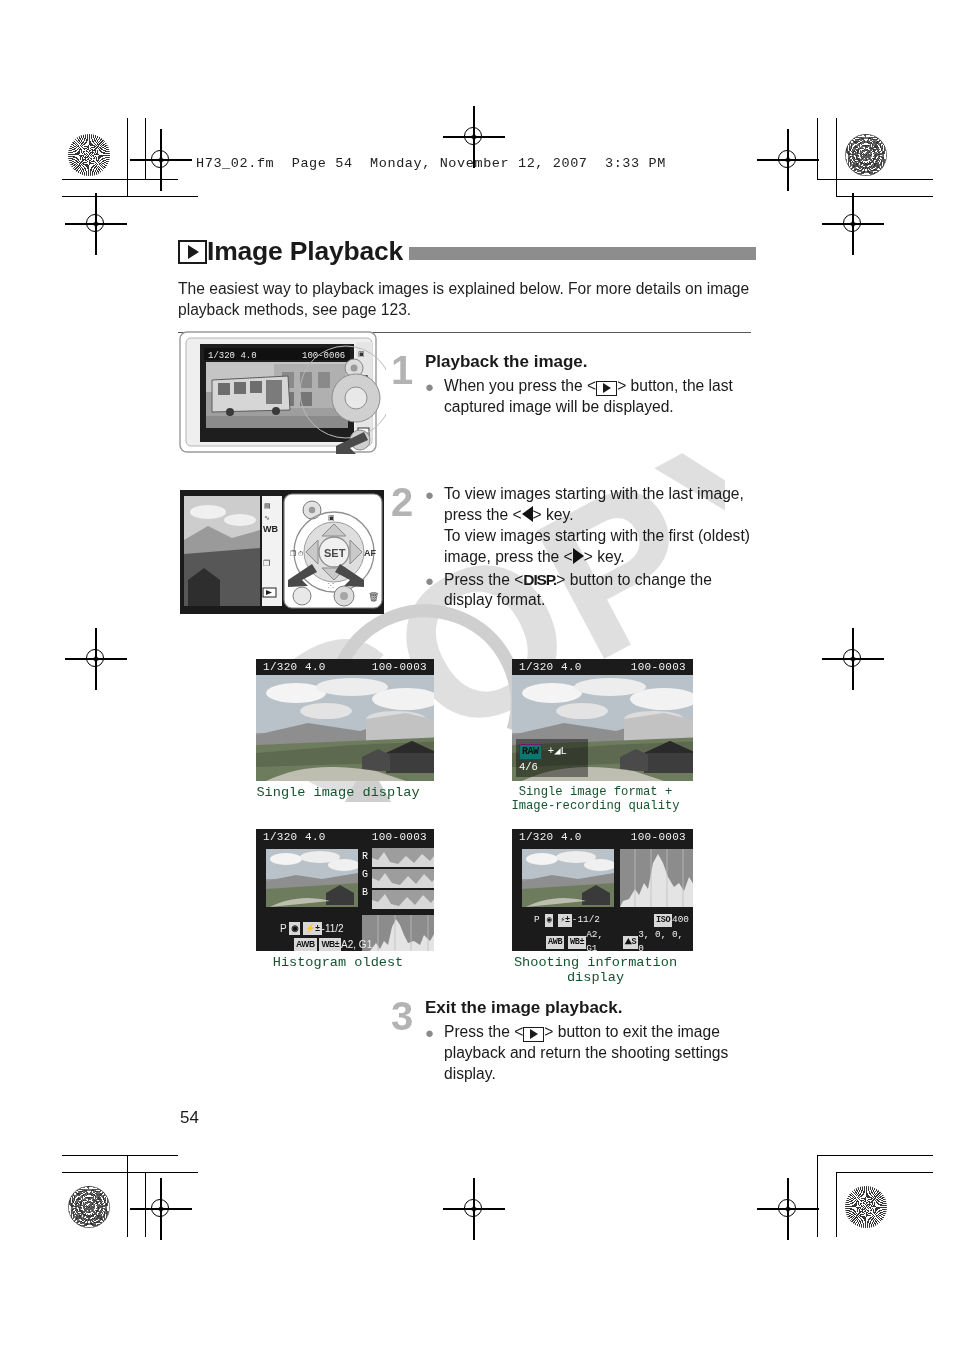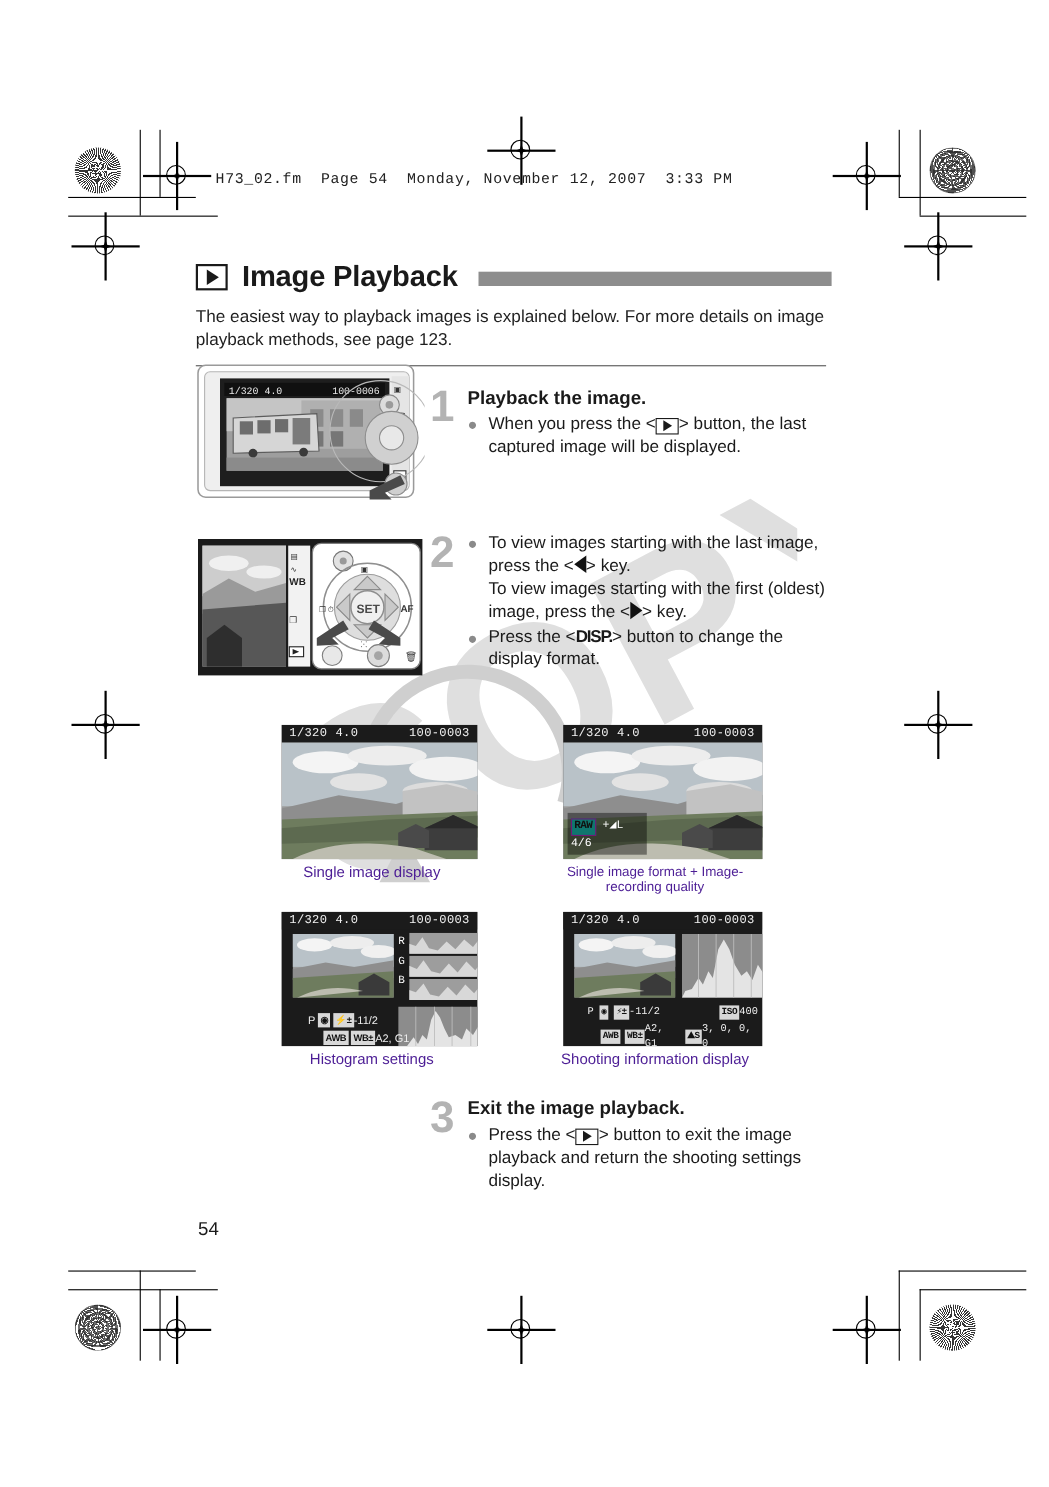--- a/index.html
+++ b/index.html
@@ -33,21 +33,21 @@
       font-size:13.5px;letter-spacing:.6px;color:#222;white-space:pre;}
 
   
   .wm{position:absolute;left:255px;top:430px;width:470px;height:420px;
       pointer-events:none;overflow:hidden;}
   .wm svg{position:absolute;left:0;top:0;}
 
   
   .content{position:absolute;left:178px;top:236px;width:578px;}
 
-  .title-row{display:flex;align-items:center;gap:13px;}
+  .title-row{display:flex;align-items:center;}
   .play-box{width:29px;height:24px;border:2.4px solid #1a1a1a;box-sizing:border-box;
       display:flex;align-items:center;justify-content:center;}
   .play-box i{display:block;width:0;height:0;border-left:11px solid #1a1a1a;
       border-top:7px solid transparent;border-bottom:7px solid transparent;margin-left:2px;}
   h1{font-size:26.5px;font-weight:bold;margin:0;letter-spacing:-0.2px;white-space:nowrap;}
   .title-bar{flex:1;height:13px;background:#8d8d8d;margin-left:6px;margin-top:3px;}
 
   .intro{font-size:15.6px;line-height:1.37;margin-top:11px;color:#1f1f1f;}
   .rule{height:1.7px;background:#555;margin-top:11px;width:573px;}
 
@@ -75,21 +75,21 @@
 
   
   .shot{position:absolute;}
   .lcd{position:relative;background:#6e6e6e;overflow:hidden;margin-left:14px;}
   .lcd .topbar{position:absolute;left:0;top:0;right:0;height:16px;background:#1b1b1b;
       color:#f2f2f2;font-family:"Liberation Mono",monospace;font-size:11px;
       display:flex;align-items:center;padding:0 7px;box-sizing:border-box;letter-spacing:.3px;}
   .lcd .topbar .ss{width:42px;}
   .lcd .topbar .av{flex:1;}
   .lcd .topbar .fn{margin-left:auto;}
-  .caption{text-align:center;font-size:13.6px;margin-top:4px;color:#4c1d95;}
+  .caption{text-align:center;font-size:13.6px;margin-top:4px;color:#14532d;font-family:Liberation Mono, monospace;}
   .caption.small{font-size:12.2px;}
 
   .qual{position:absolute;left:7px;bottom:7px;color:#fff;
       font-family:"Liberation Mono",monospace;font-size:10.5px;line-height:1.35;}
   .rawtag{display:inline-block;background:#0f766e;color:#111;font-size:10px;
       font-weight:bold;padding:0 2px;border:1px solid #701a75;letter-spacing:-.5px;}
 
   .ibox{display:inline-block;background:#d8d8d8;color:#111;font-size:8.5px;
       padding:0 2px;font-weight:bold;letter-spacing:-.4px;vertical-align:1px;}
 
@@ -474,21 +474,21 @@
         <span class="ibox" style="margin-left:30px">AWB</span>
         <span class="ibox">WB±</span><span>A2, G1</span>
       </div>
       <div>
         <span class="rawtag">RAW</span>+◢<span>L</span>
         <span style="margin-left:5px">6.32MB</span>
       </div>
 
     </div>
   </div>
-  <div class="caption">Histogram settings</div>
+  <div class="caption">Histogram oldest</div>
 </div>
 
 <div class="shot" style="left:498px;top:829px;width:195px;">
   <div class="lcd" style="height:122px;background:#1b1b1b;">
     <div class="topbar">
       <span class="ss">1/320</span>
       <span class="av">4.0</span>
       <span class="fn">100-0003</span>
     </div>
 

